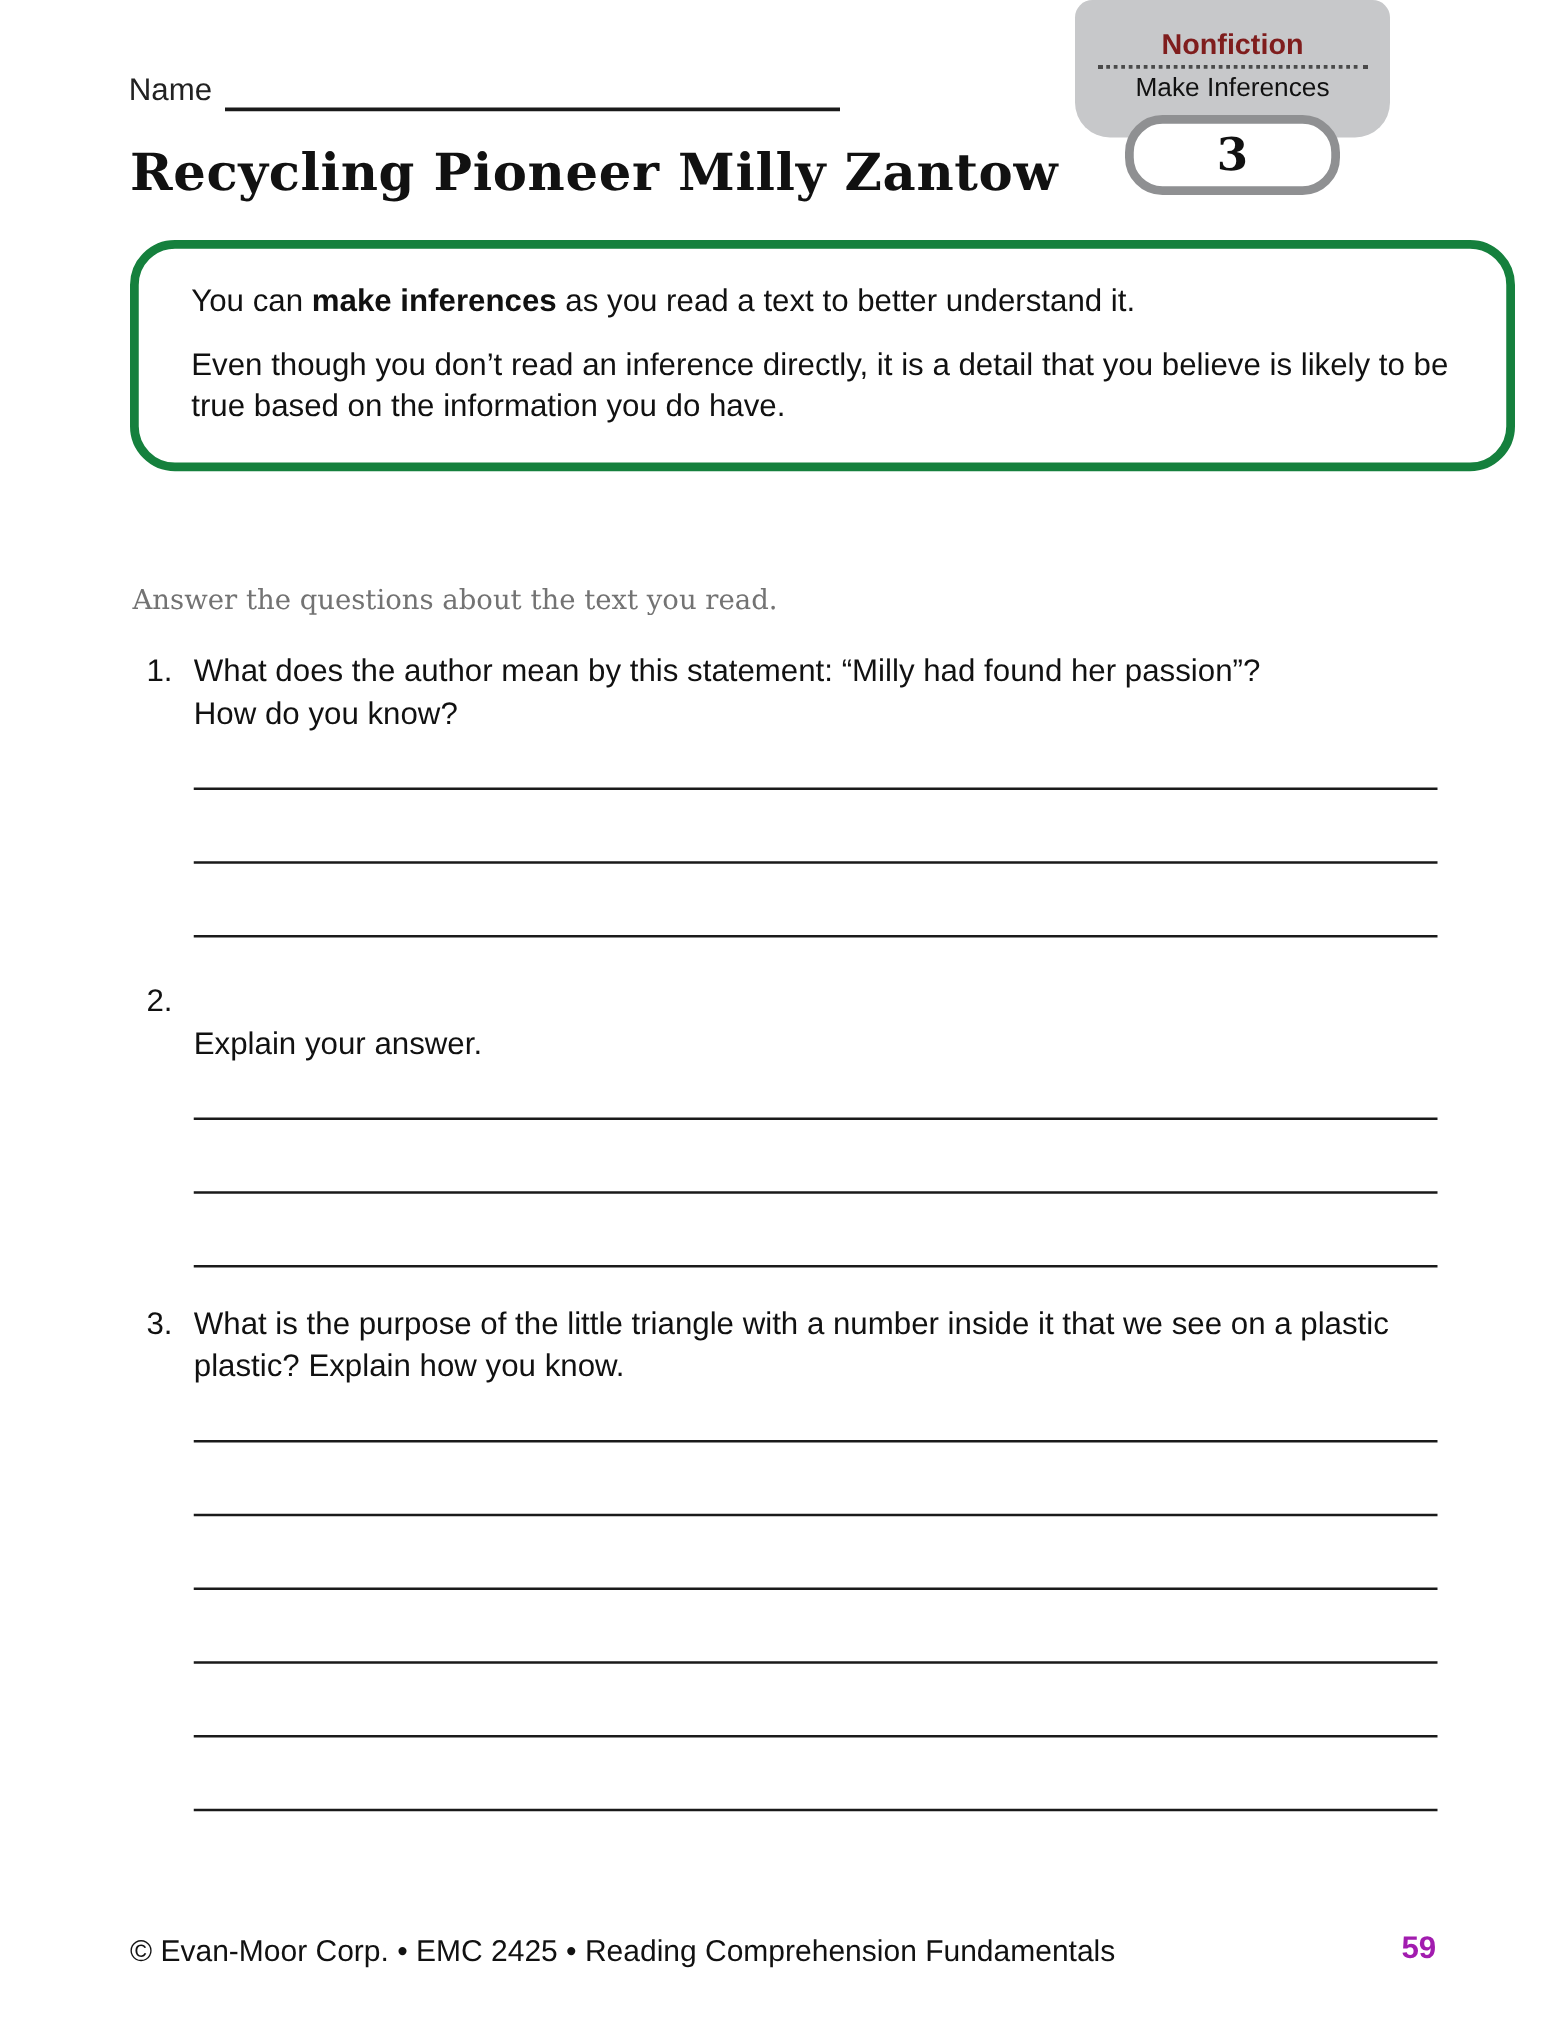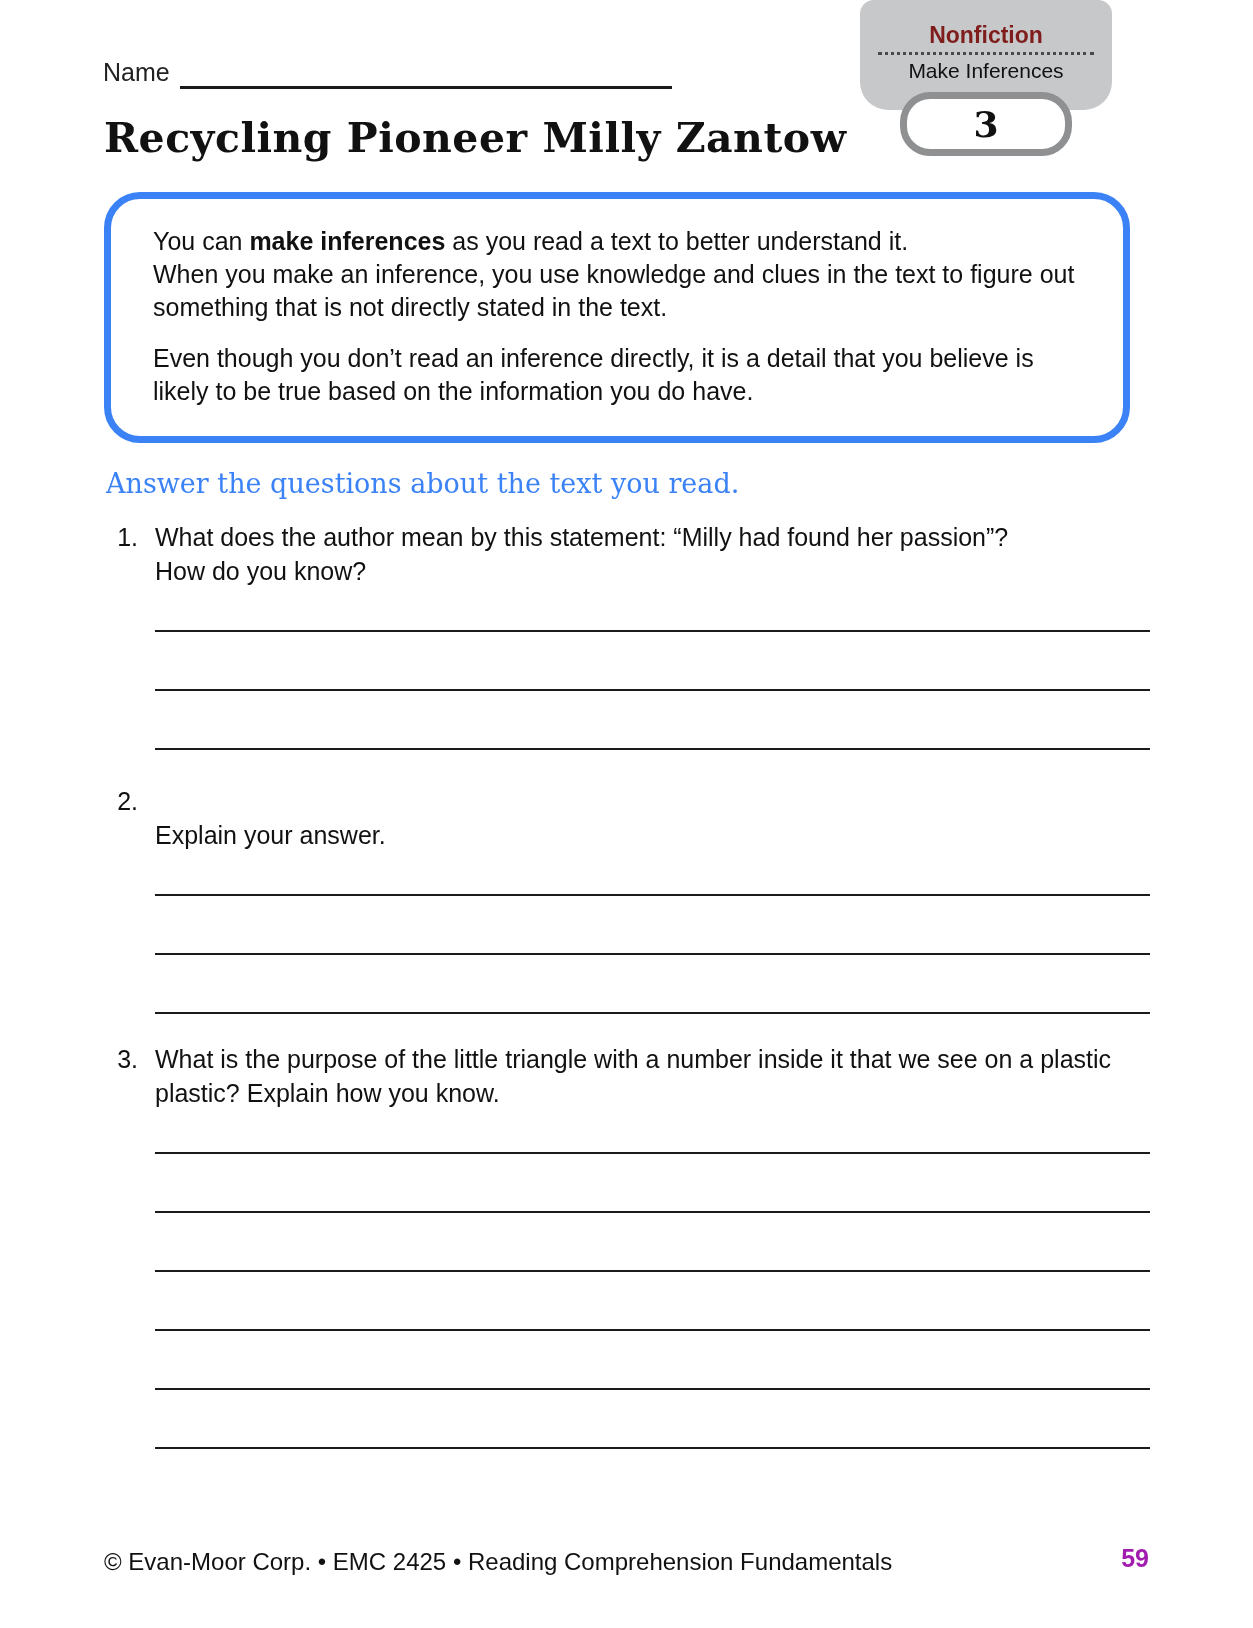--- a/index.html
+++ b/index.html
@@ -91,40 +91,40 @@
     color: #111;
     letter-spacing: 0.5px;
     text-align: right;
   }
 
   
   .info-box {
     position: absolute;
     top: 192px;
     left: 104px;
-    width: 1026px;
+    width: 1108px;
     box-sizing: border-box;
-    border: 7px solid #3b82f6;
+    border: 7px solid #15803d;
     border-radius: 36px;
     padding: 26px 40px 28px 42px;
     font-size: 25px;
     line-height: 1.32;
     color: #111;
   }
   .info-box p { margin: 0; }
   .info-box p + p { margin-top: 18px; }
 
   
   .instructions {
     position: absolute;
     top: 468px;
     left: 106px;
     font-family: "DejaVu Serif", serif;
-    font-size: 27px;
-    color: #3b82f6;
+    font-size: 22px;
+    color: #737373;
   }
 
   
   .question {
     position: absolute;
     left: 104px;
     width: 1048px;
     display: flex;
     font-size: 25px;
     line-height: 1.36;
@@ -179,21 +179,21 @@
   </div>
 
   <div class="name-row">
     <span class="name-label">Name</span>
     <span class="name-line"></span>
   </div>
 
   <div class="page-title">Recycling Pioneer Milly Zantow</div>
 
   <div class="info-box">
-    <p><span>You can </span><b>make inferences</b><span> as you read a text to better understand it.</span><br><span>When you make an inference, you use knowledge and clues in the text to figure out something that is not directly stated in the text.</span></p>
+    <p><span>You can </span><b>make inferences</b><span> as you read a text to better understand it.</span><br></p>
     <p>Even though you don’t read an inference directly, it is a detail that you believe is likely to be true based on the information you do have.</p>
   </div>
 
   <div class="instructions">Answer the questions about the text you read.</div>
 
   <div class="question q1">
     <div class="qnum">1.</div>
     <div class="qbody">
       <div class="qtext"><span>What does the author mean by this statement: “Milly had found her passion”?</span><br><span>How do you know?</span></div>
       <div class="answer-lines">

